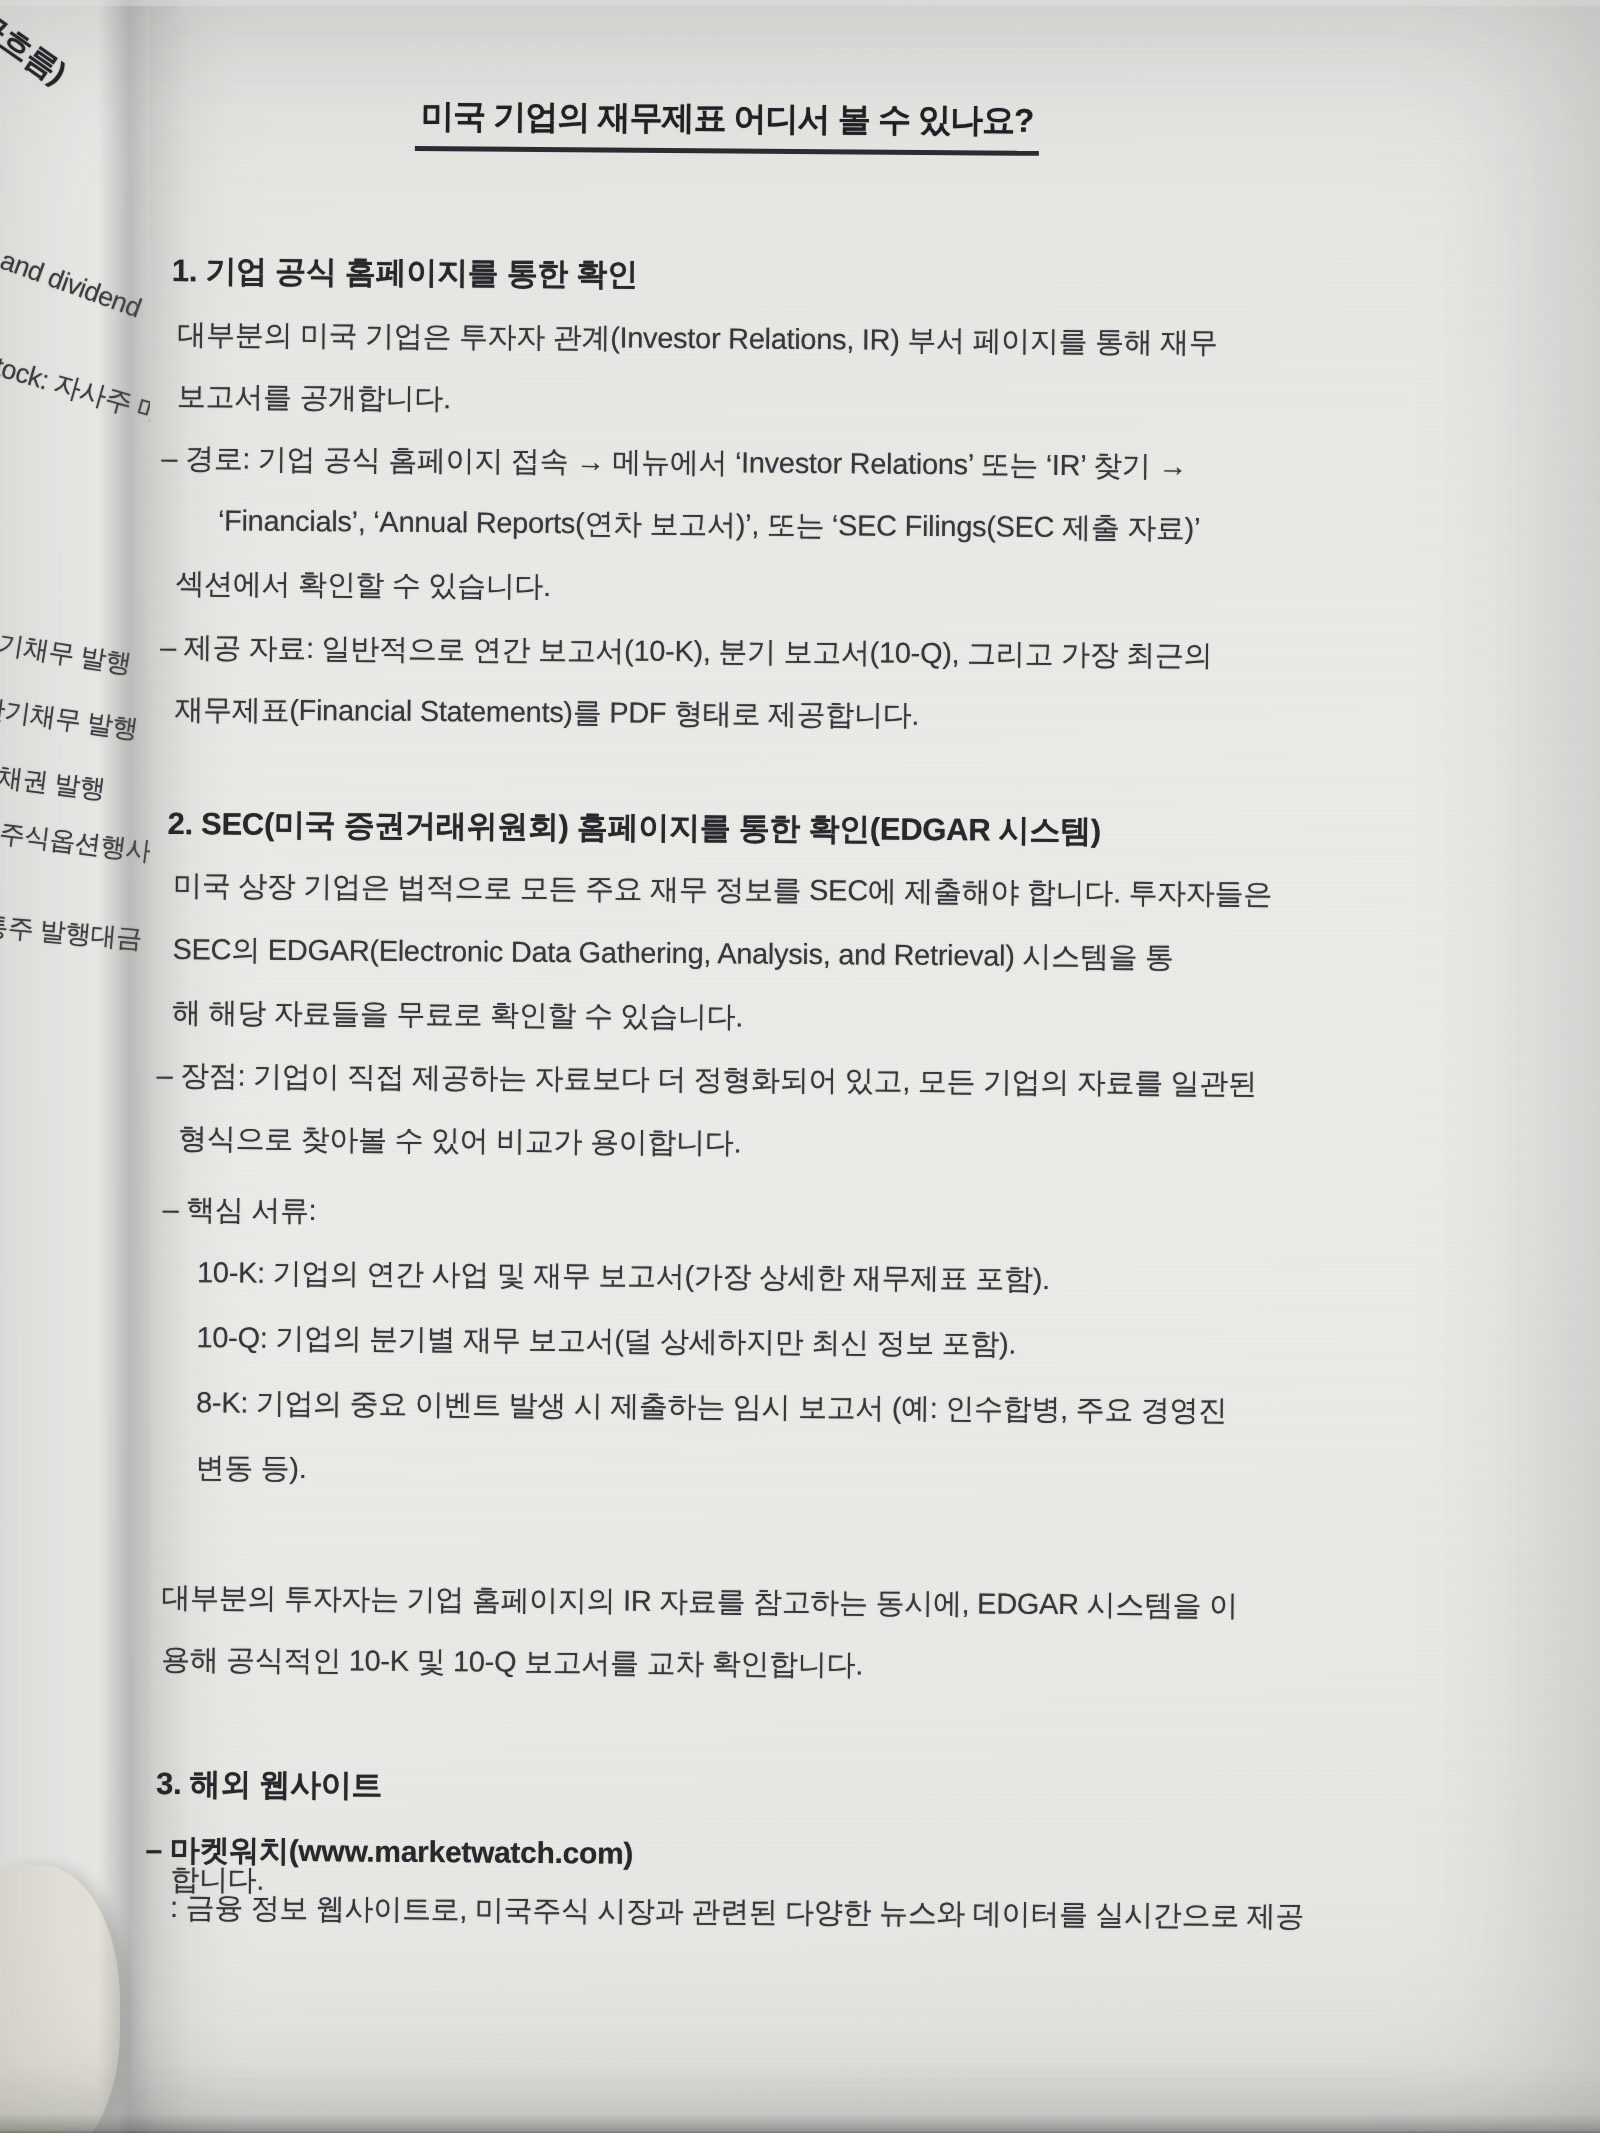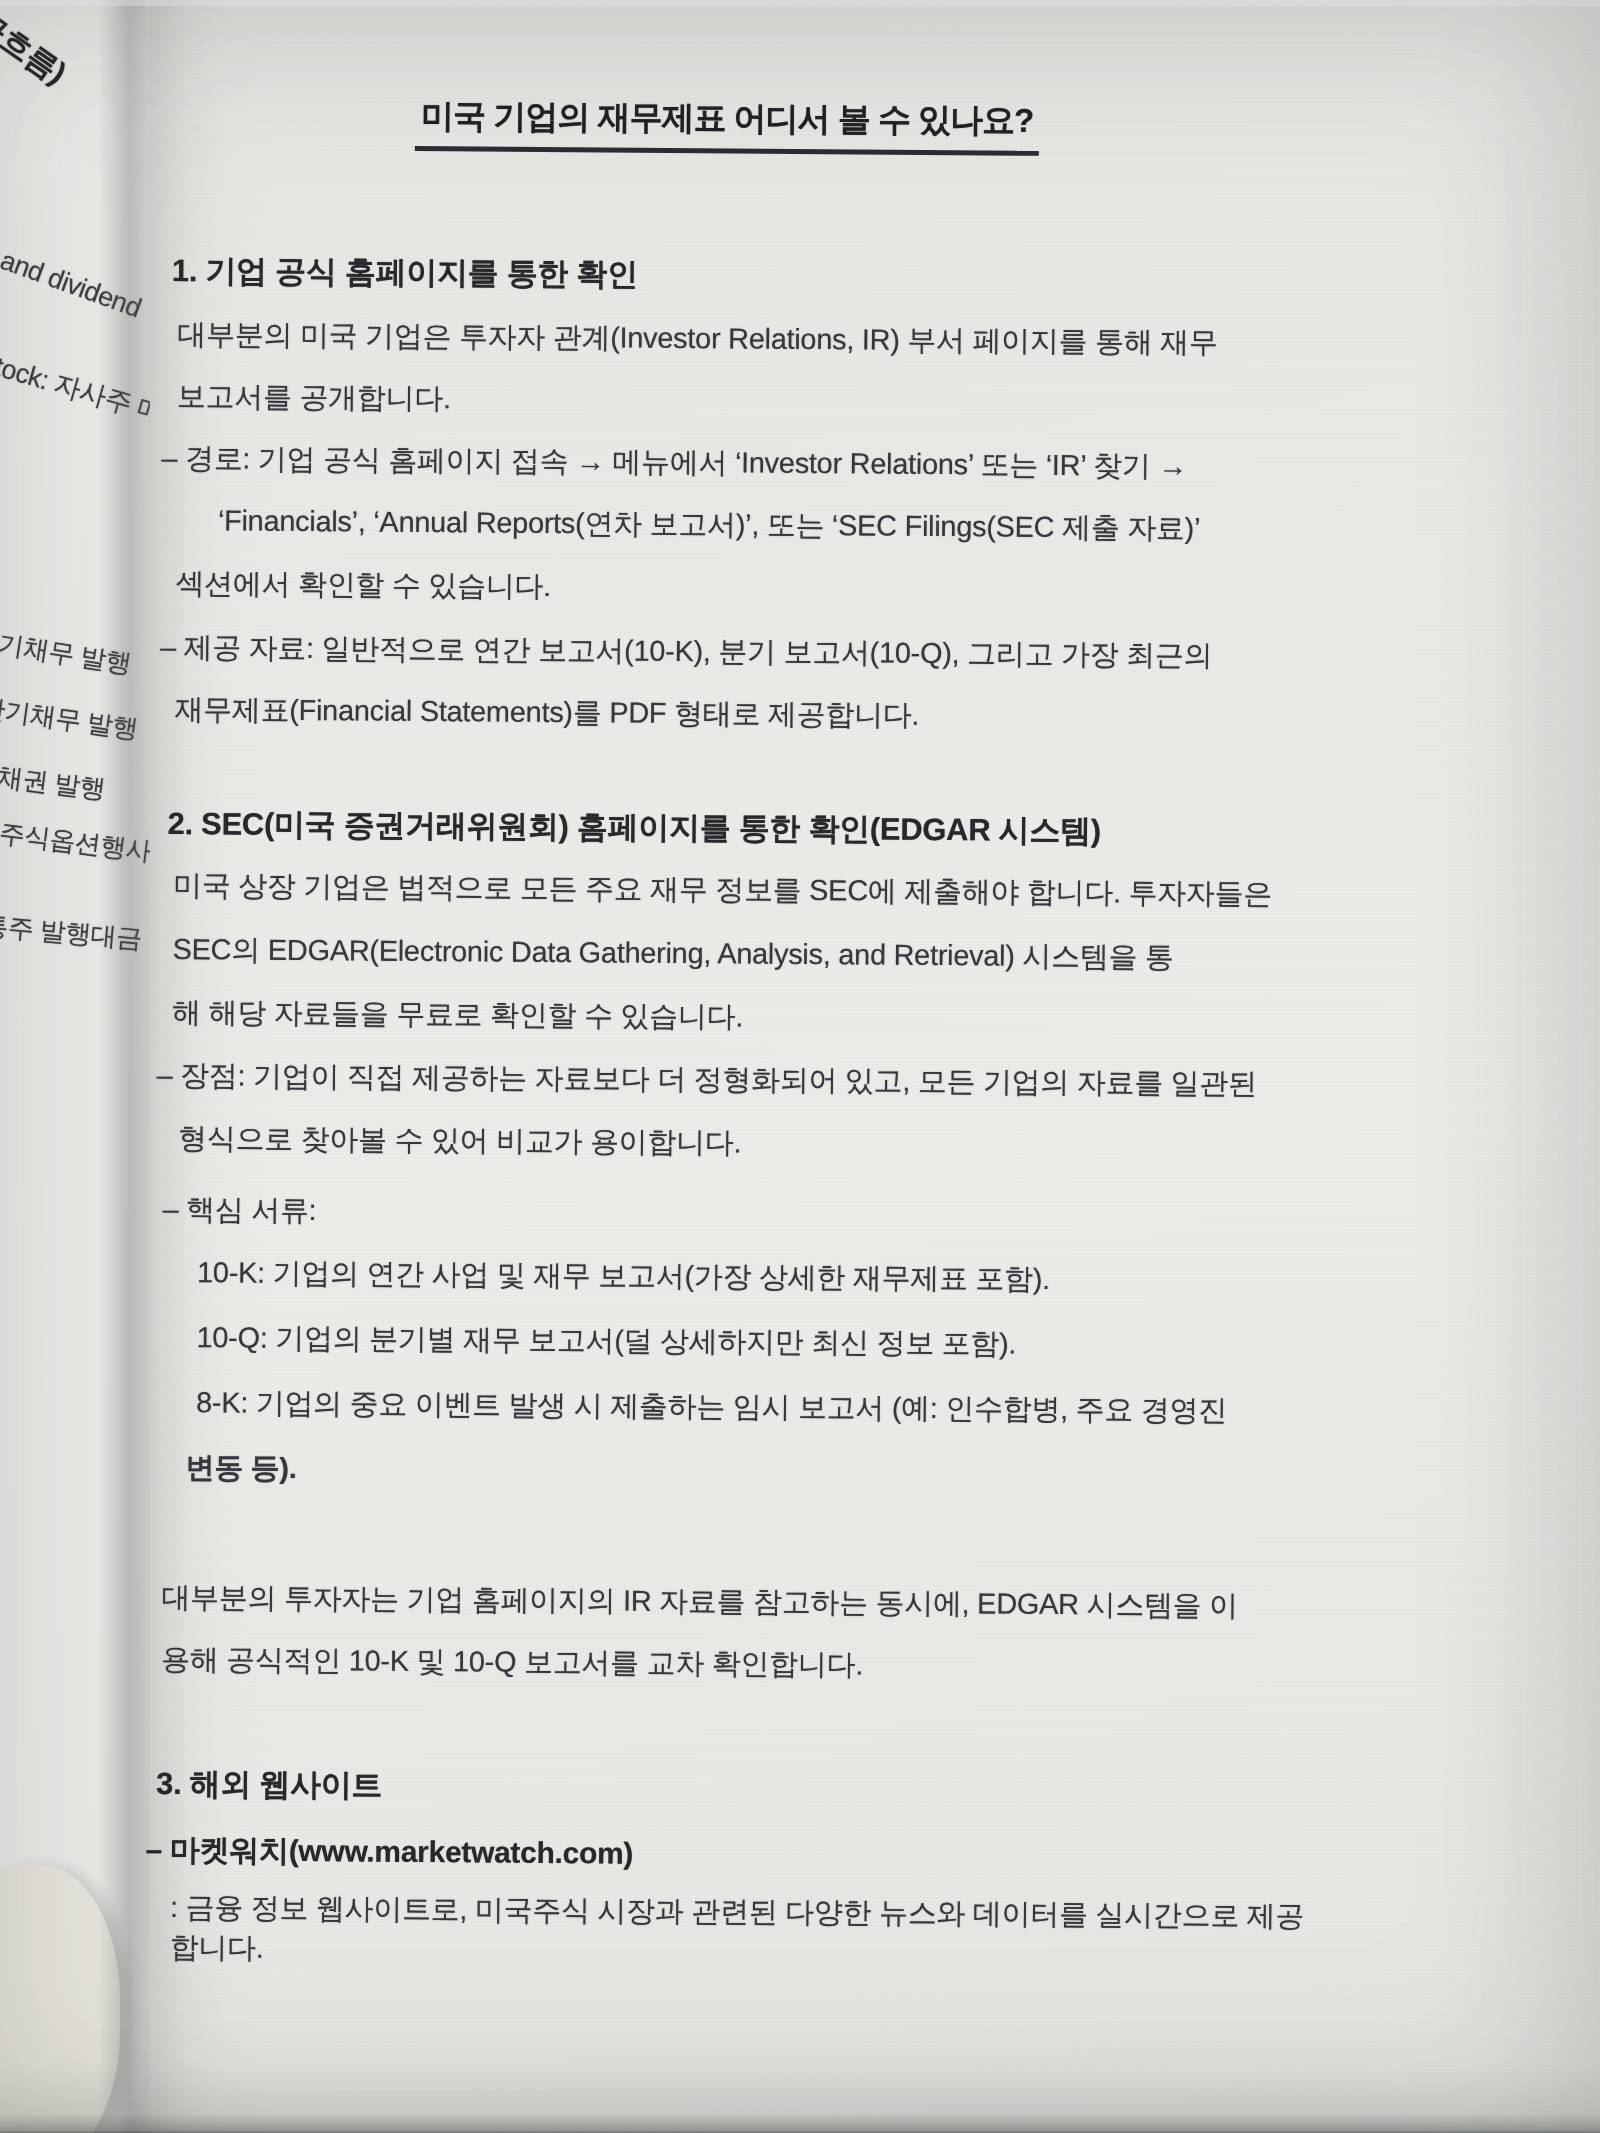--- a/index.html
+++ b/index.html
@@ -115,29 +115,29 @@
     <div class="line h" style="top:803px;left:172px;">2. SEC(미국 증권거래위원회) 홈페이지를 통한 확인(EDGAR 시스템)</div>
     <div class="line" style="top:866px;left:178px;">미국 상장 기업은 법적으로 모든 주요 재무 정보를 SEC에 제출해야 합니다. 투자자들은</div>
     <div class="line" style="top:930px;left:178px;">SEC의 EDGAR(Electronic Data Gathering, Analysis, and Retrieval) 시스템을 통</div>
     <div class="line" style="top:993px;left:178px;">해 해당 자료들을 무료로 확인할 수 있습니다.</div>
     <div class="line" style="top:1056px;left:163px;">– 장점: 기업이 직접 제공하는 자료보다 더 정형화되어 있고, 모든 기업의 자료를 일관된</div>
     <div class="line" style="top:1119px;left:185px;">형식으로 찾아볼 수 있어 비교가 용이합니다.</div>
     <div class="line" style="top:1190px;left:170px;">– 핵심 서류:</div>
     <div class="line" style="top:1253px;left:205px;">10-K: 기업의 연간 사업 및 재무 보고서(가장 상세한 재무제표 포함).</div>
     <div class="line" style="top:1318px;left:205px;">10-Q: 기업의 분기별 재무 보고서(덜 상세하지만 최신 정보 포함).</div>
     <div class="line" style="top:1383px;left:205px;">8-K: 기업의 중요 이벤트 발생 시 제출하는 임시 보고서 (예: 인수합병, 주요 경영진</div>
-    <div class="line" style="top:1448px;left:195px;font-weight:bold;">변동 등).</div>
+    <div class="line" style="top:1448px;left:205px;">변동 등).</div>
 
     <div class="line" style="top:1578px;left:172px;">대부분의 투자자는 기업 홈페이지의 IR 자료를 참고하는 동시에, EDGAR 시스템을 이</div>
     <div class="line" style="top:1640px;left:172px;">용해 공식적인 10-K 및 10-Q 보고서를 교차 확인합니다.</div>
 
     <div class="line h" style="top:1763px;left:168px;">3. 해외 웹사이트</div>
     <div class="line h" style="top:1830px;left:158px;font-size:30px;">– 마켓워치(www.marketwatch.com)</div>
     <div class="line" style="top:1888px;left:183px;">: 금융 정보 웹사이트로, 미국주식 시장과 관련된 다양한 뉴스와 데이터를 실시간으로 제공</div>
-    <div class="line" style="top:1928px;left:183px;">합니다.</div>
+    <div class="line" style="top:1860px;left:183px;">합니다.</div>
 
   </div>
 
   <div class="top-edge"></div>
   <div class="bottom-edge"></div>
   <div class="vignette"></div>
 
 </div>
 
 </body></html>

